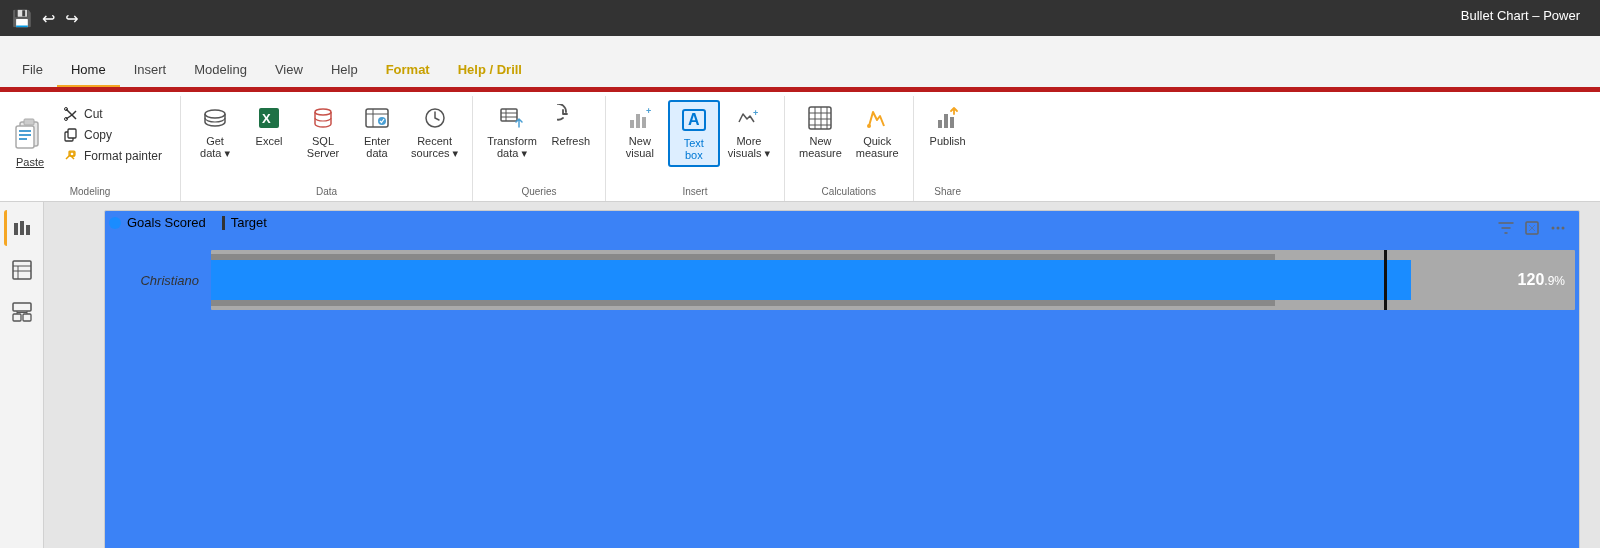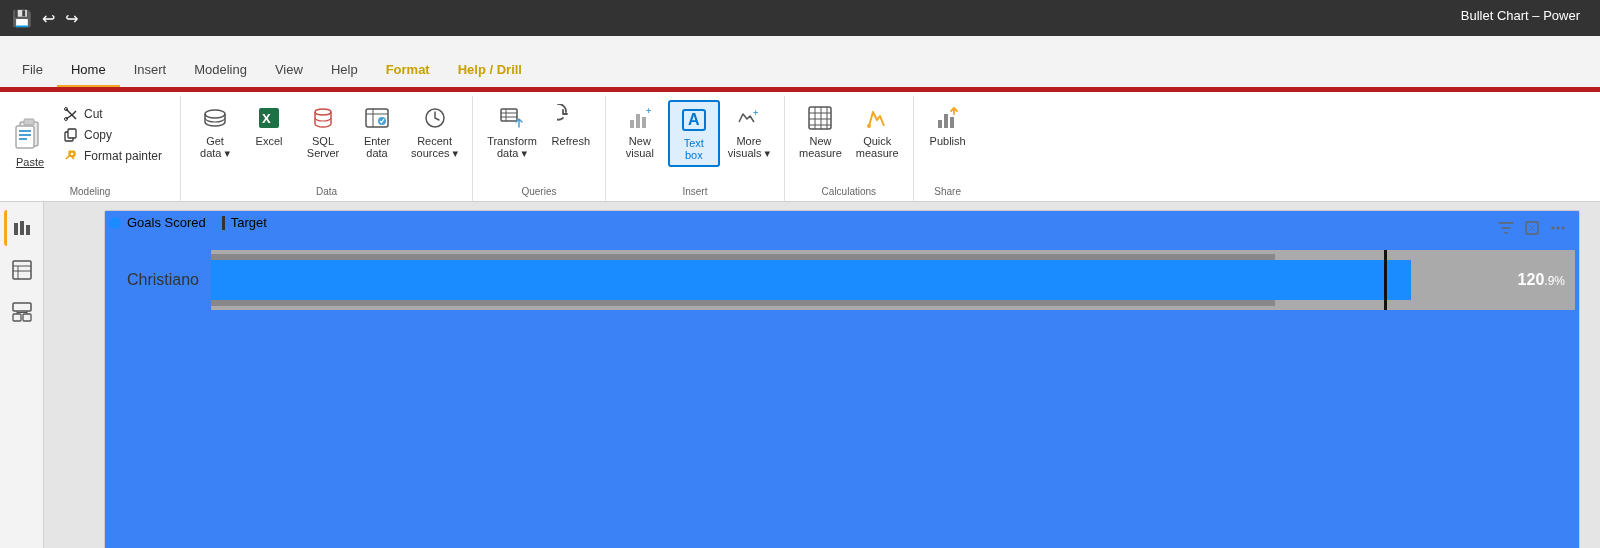--- a/index.html
+++ b/index.html
@@ -228,23 +228,24 @@
     }
 
     .chart-row {
       display: flex;
       align-items: center;
       gap: 12px;
       margin-top: 8px;
     }
     .chart-label {
       width: 90px;
-      font-size: 16px;
+      font-size: 13px;
       color: #333;
       text-align: right;
+      font-style: italic;
     }
     .chart-bar-container {
       flex: 1;
       position: relative;
       height: 60px;
     }
     .chart-bar-bg {
       position: absolute;
       top: 0;
       left: 0;

